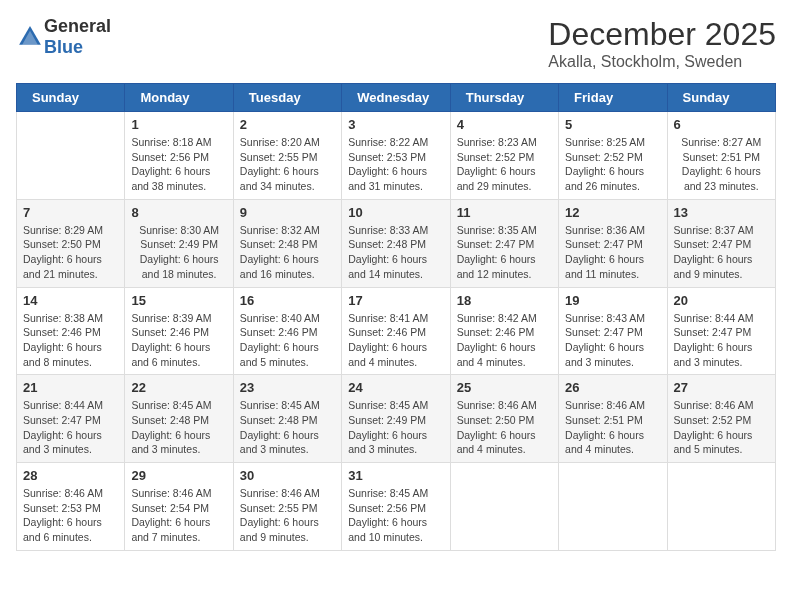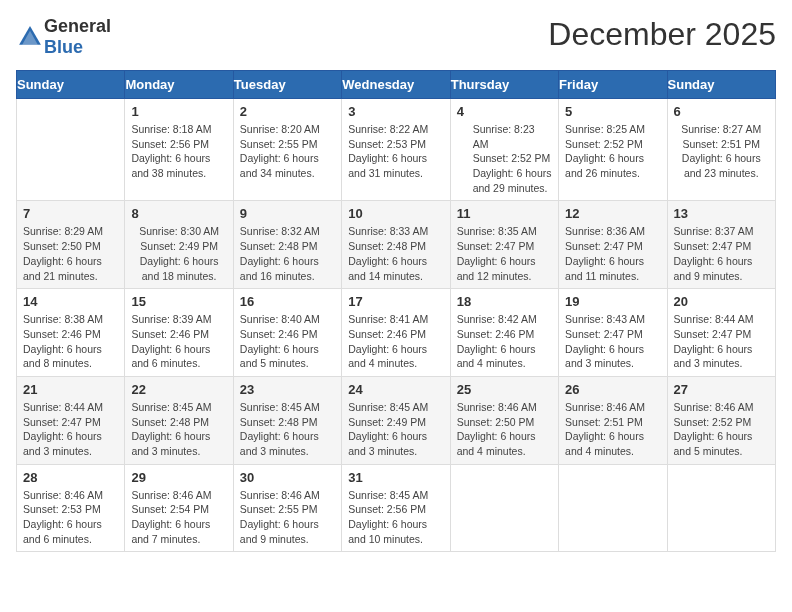--- a/index.html
+++ b/index.html
@@ -49,21 +49,21 @@
     .calendar {
       width: 100%;
       border-collapse: collapse;
       border: 1px solid #ccc;
     }
     .calendar th {
       background-color: #2c6bb0;
       color: #fff;
       font-size: 13px;
       font-weight: bold;
-      padding: 6px 0;
+      padding: 6px 15px;
       text-align: left;
       border: 1px solid #2558a0;
     }
     .calendar td {
       vertical-align: top;
       padding: 5px 6px;
       border: 1px solid #ddd;
       width: calc(100% / 7);
       min-height: 80px;
       font-size: 11px;
@@ -100,20 +100,21 @@
       <polygon points="18,4 32,28 4,28" fill="#2c6bb0"></polygon>
       <polygon points="18,10 28,28 8,28" fill="#fff" opacity="0.3"></polygon>
     </svg>
     <div>
       <span class="logo-text-general">General</span><br>
       <span class="logo-text-blue">Blue</span>
     </div>
   </div>
   <div class="title-block">
     <div class="month-title">December 2025</div>
+    <div class="location-title">Akalla, Stockholm, Sweden</div>
   </div>
 </div>
 
 <table class="calendar">
   <thead>
     <tr id="weekday-header">
     <th>Sunday</th>
         <th>Monday</th>
         <th>Tuesday</th>
         <th>Wednesday</th>
@@ -141,21 +142,21 @@
         </td>
         <td>
           <span class="day-number">3</span>
           <div class="day-info" style="white-space: pre-line;">Sunrise: 8:22 AM
 Sunset: 2:53 PM
 Daylight: 6 hours
 and 31 minutes.</div>
         </td>
         <td>
           <span class="day-number">4</span>
-          <div class="day-info" style="white-space: pre-line; margin-left: 16px;">Sunrise: 8:23 AM
+          <div class="day-info" style="white-space: pre-line;">Sunrise: 8:23 AM
 Sunset: 2:52 PM
 Daylight: 6 hours
 and 29 minutes.</div>
         </td>
         <td>
           <span class="day-number">5</span>
           <div class="day-info" style="white-space: pre-line;">Sunrise: 8:25 AM
 Sunset: 2:52 PM
 Daylight: 6 hours
 and 26 minutes.</div>

